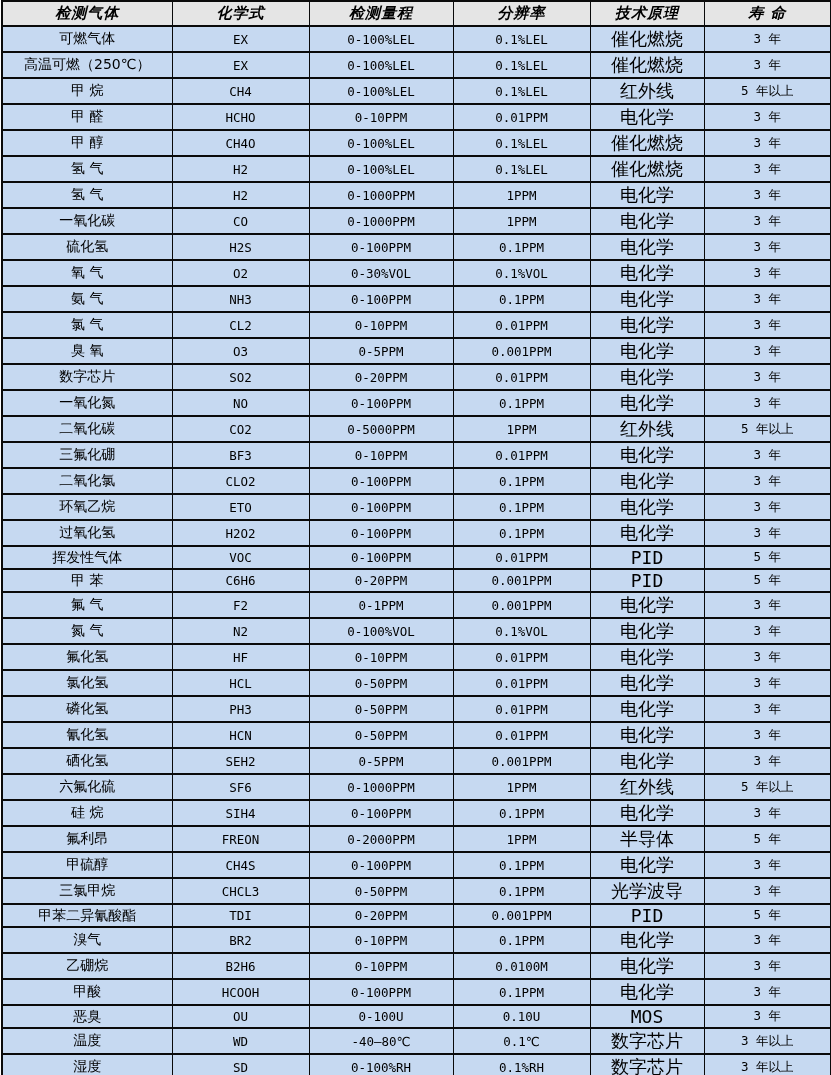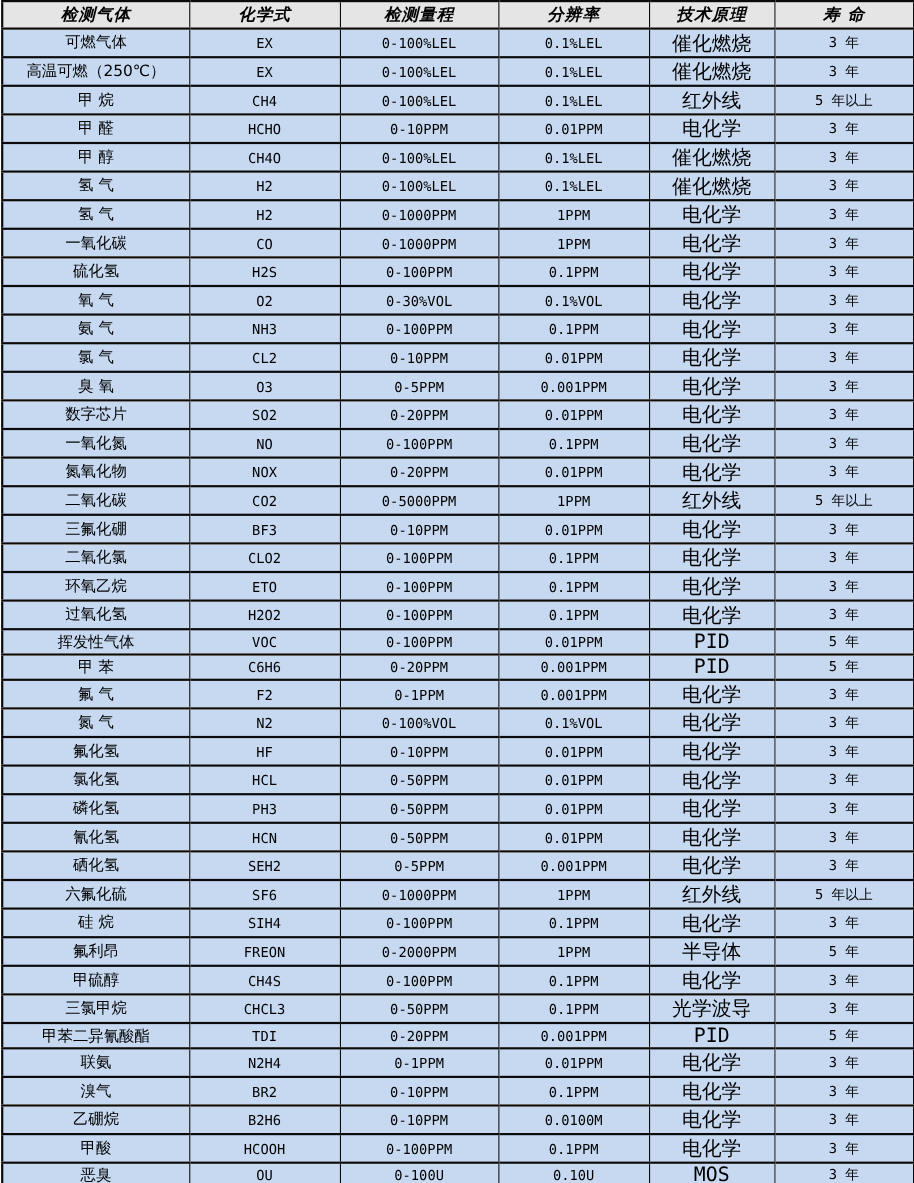--- a/index.html
+++ b/index.html
@@ -205,28 +205,20 @@
         </tr>
         <tr>
           <td class="col-0">一氧化氮</td>
           <td class="col-1">NO</td>
           <td class="col-2">0-100PPM</td>
           <td class="col-3">0.1PPM</td>
           <td class="col-4">电化学</td>
           <td class="col-5">3 年</td>
         </tr>
         <tr>
-          <td class="col-0">氮氧化物</td>
-          <td class="col-1">NOX</td>
-          <td class="col-2">0-20PPM</td>
-          <td class="col-3">0.01PPM</td>
-          <td class="col-4">电化学</td>
-          <td class="col-5">3 年</td>
-        </tr>
-        <tr>
           <td class="col-0">二氧化碳</td>
           <td class="col-1">CO2</td>
           <td class="col-2">0-5000PPM</td>
           <td class="col-3">1PPM</td>
           <td class="col-4">红外线</td>
           <td class="col-5">5 年以上</td>
         </tr>
         <tr>
           <td class="col-0">三氟化硼</td>
           <td class="col-1">BF3</td>
@@ -373,28 +365,20 @@
         </tr>
         <tr>
           <td class="col-0">甲苯二异氰酸酯</td>
           <td class="col-1">TDI</td>
           <td class="col-2">0-20PPM</td>
           <td class="col-3">0.001PPM</td>
           <td class="col-4">PID</td>
           <td class="col-5">5 年</td>
         </tr>
         <tr>
-          <td class="col-0">联氨</td>
-          <td class="col-1">N2H4</td>
-          <td class="col-2">0-1PPM</td>
-          <td class="col-3">0.01PPM</td>
-          <td class="col-4">电化学</td>
-          <td class="col-5">3 年</td>
-        </tr>
-        <tr>
           <td class="col-0">溴气</td>
           <td class="col-1">BR2</td>
           <td class="col-2">0-10PPM</td>
           <td class="col-3">0.1PPM</td>
           <td class="col-4">电化学</td>
           <td class="col-5">3 年</td>
         </tr>
         <tr>
           <td class="col-0">乙硼烷</td>
           <td class="col-1">B2H6</td>

